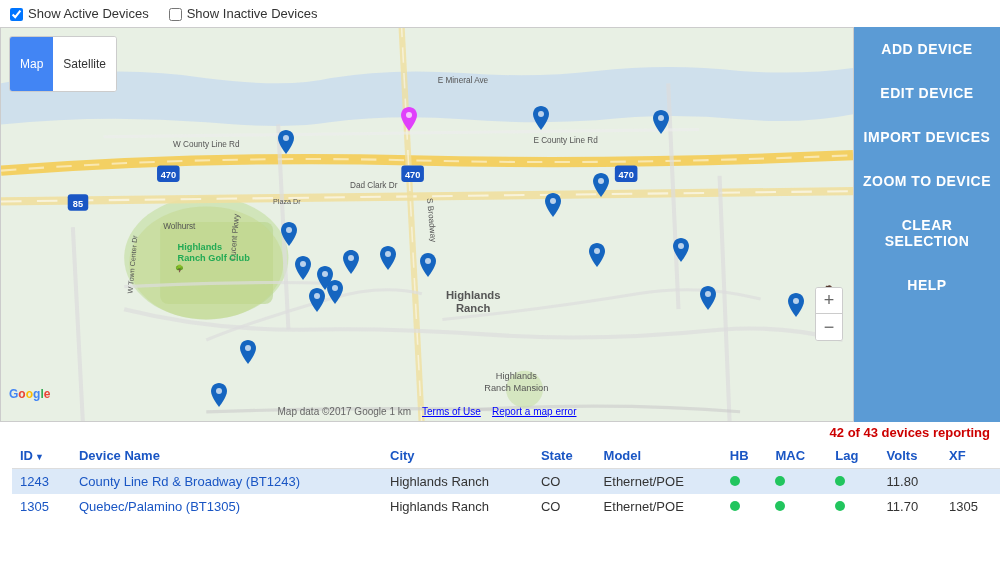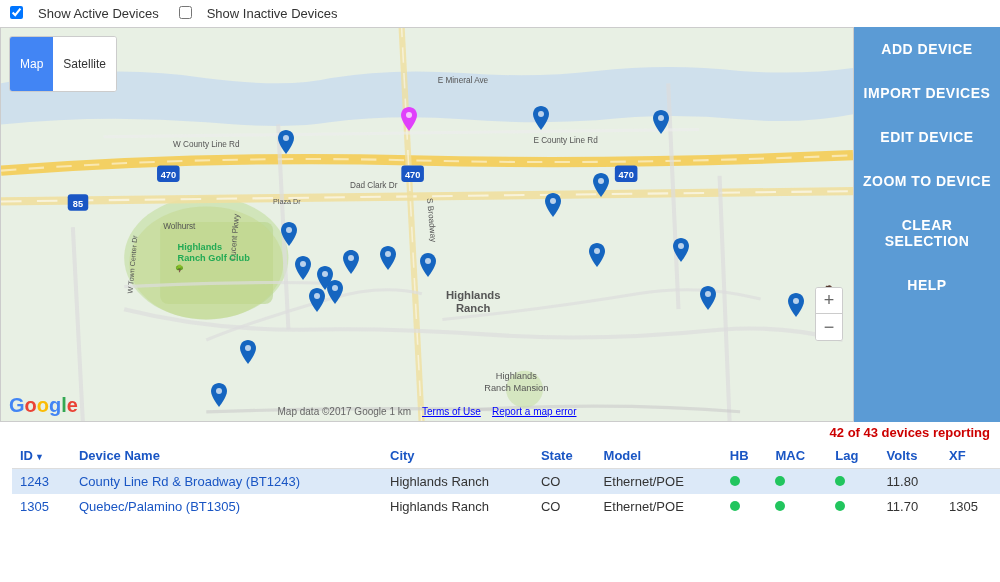--- a/index.html
+++ b/index.html
@@ -7,22 +7,22 @@
 
     .top-bar {
       display: flex;
       align-items: center;
       padding: 6px 10px;
       background: #fff;
       gap: 20px;
     }
     .checkbox-label {
       display: flex;
-      align-items: flex-start;
-      gap: 15px;
+      align-items: flex-end;
+      gap: 5px;
       font-size: 13px;
       color: #333;
       cursor: pointer;
     }
     .checkbox-label input[type="checkbox"] { cursor: pointer; }
 
     .main-area {
       display: flex;
       height: 395px;
     }
@@ -109,23 +109,23 @@
       bottom: 4px;
       left: 50%;
       transform: translateX(-50%);
       font-size: 10px;
       color: #666;
       white-space: nowrap;
       z-index: 10;
     }
     .google-logo {
       position: absolute;
-      bottom: 4px;
+      bottom: 20px;
       left: 8px;
-      font-size: 20px;
+      font-size: 12px;
       font-weight: bold;
       color: #4285F4;
       z-index: 10;
     }
     .google-logo span:nth-child(1) { color: #4285F4; }
     .google-logo span:nth-child(2) { color: #EA4335; }
     .google-logo span:nth-child(3) { color: #FBBC05; }
     .google-logo span:nth-child(4) { color: #4285F4; }
     .google-logo span:nth-child(5) { color: #34A853; }
     .google-logo span:nth-child(6) { color: #EA4335; }
@@ -405,22 +405,22 @@
       <span>Map data ©2017 Google   1 km</span>
       &nbsp;&nbsp;
       <span style="color:#00f;text-decoration:underline;cursor:pointer;">Terms of Use</span>
       &nbsp;&nbsp;
       <span style="color:#00f;text-decoration:underline;cursor:pointer;">Report a map error</span>
     </div>
   </div>
 
   <div class="sidebar">
   <button class="sidebar-btn">ADD DEVICE</button>
+      <button class="sidebar-btn">EDIT DEVICE</button>
       <button class="sidebar-btn">IMPORT DEVICES</button>
-      <button class="sidebar-btn">EDIT DEVICE</button>
       <button class="sidebar-btn">ZOOM TO DEVICE</button>
       <button class="sidebar-btn">CLEAR SELECTION</button>
       <button class="sidebar-btn">HELP</button>
     </div>
 </div>
 
 <div class="bottom-area">
   <div class="reporting-count">42 of 43 devices reporting</div>
   <table class="data-table">
     <thead>

